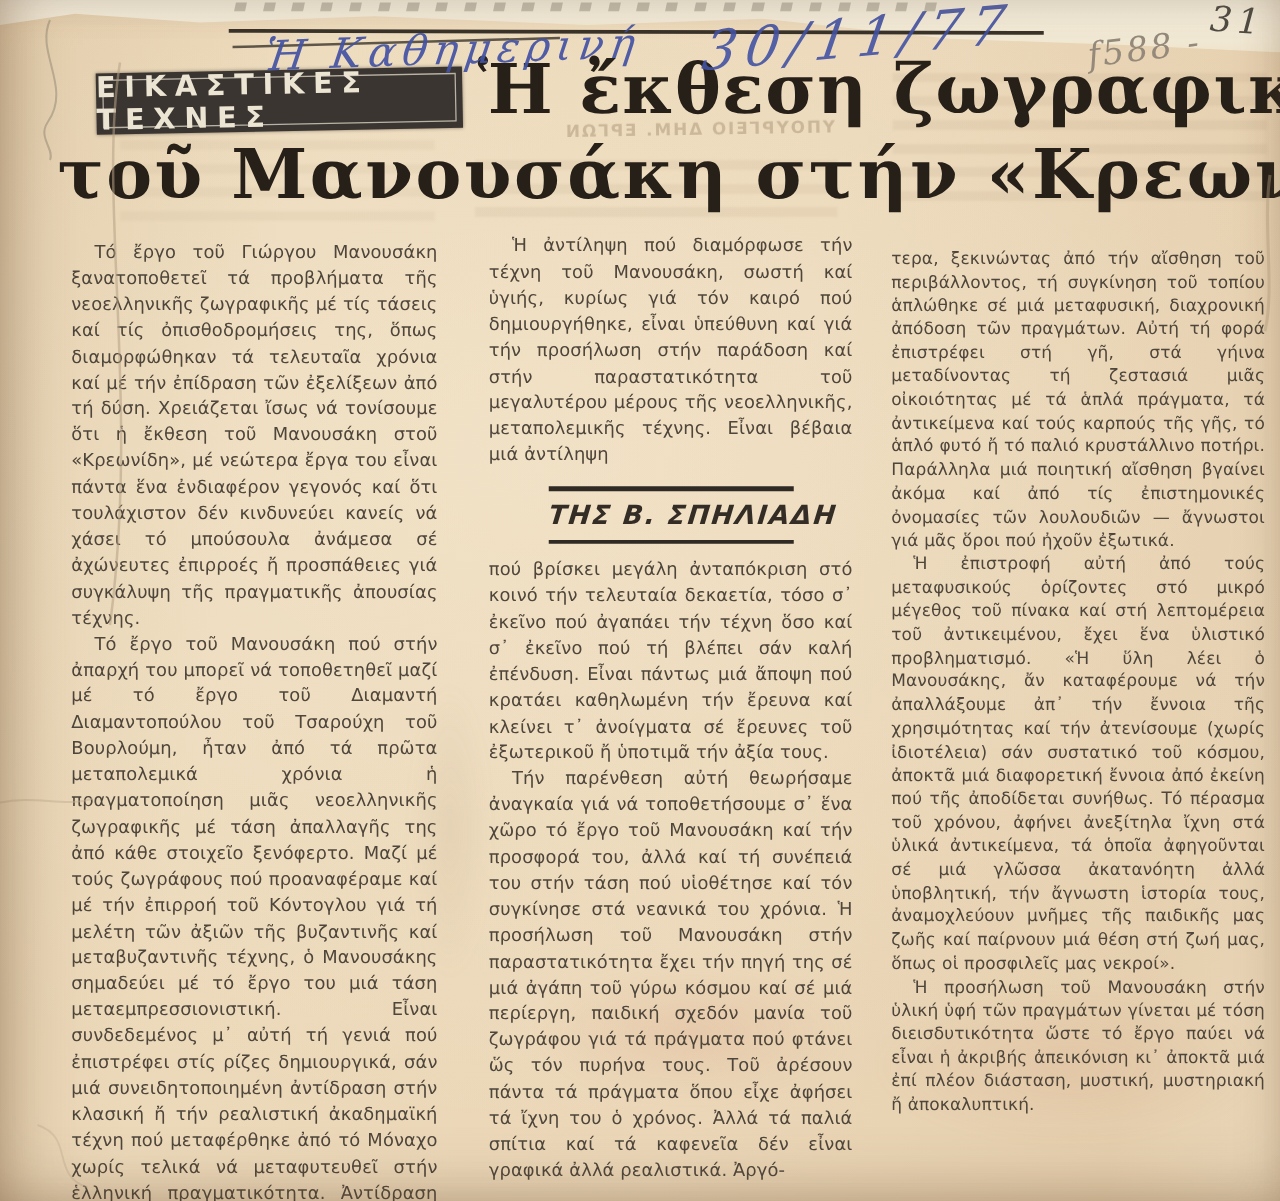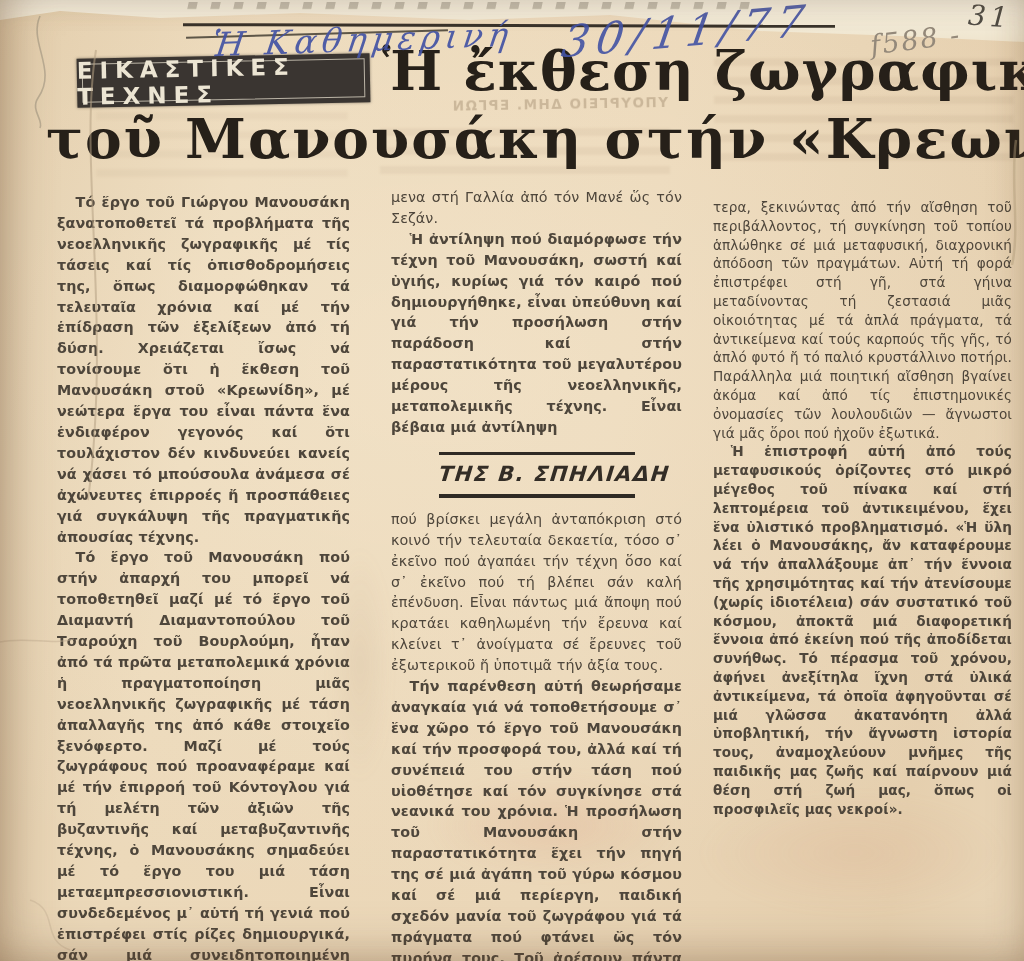--- a/index.html
+++ b/index.html
@@ -42,21 +42,21 @@
   .kicker::after { content:""; position:absolute; inset:5px; border:1.5px solid rgba(236,229,211,.72); }
   .kicker-label { color:#ece5d3; font-weight:700; font-size:23px; letter-spacing:7px; font-family:"DejaVu Sans", sans-serif; }
 
   .headline { position:absolute; margin:0; font-family:"DejaVu Serif", serif; font-weight:700;
               color:#262019; white-space:nowrap; z-index:4; }
   .hl1 { left:382px; top:38px;  font-size:55px; letter-spacing:1px; }
   .hl2 { left:46px;  top:106px; font-size:55px; letter-spacing:2px; }
 
   .col { position:absolute; color:#4e463b; text-align:justify; z-index:5; }
   .col p { margin:0; }
-  .indent { text-indent:1.3em;font-weight:bold; }
+  .indent { text-indent:1.3em; }
   .col1 { left:57px;  top:192px; width:293px; font-size:14.3px; line-height:20.9px; letter-spacing:.1px; }
   .col2 { left:391px; top:187px; width:291px; font-size:14.3px; line-height:20.9px; letter-spacing:.1px; }
   .col3 { left:713px; top:198px; width:299px; font-size:13.6px; line-height:18.8px; letter-spacing:.1px; }
 
   .byline-block { width:196px; margin:14px auto 11px; }
   .byline-rule  { height:3.5px; background:#2f2a24; }
   .byline-label { text-align:center; margin:9px 0; font-weight:700; font-style:italic; font-size:21px;
                   letter-spacing:1.5px; color:#332d26; transform:skewX(-6deg); white-space:nowrap; }
 
   
@@ -104,34 +104,34 @@
 
   <h1 class="headline hl1">Ἡ ἔκθεση ζωγραφικῆς</h1>
   <h1 class="headline hl2">τοῦ Μανουσάκη στήν «Κρεωνίδη»</h1>
 
   <div class="col col1">
     <p class="indent">Τό ἔργο τοῦ Γιώργου Μανουσάκη ξανατοποθετεῖ τά προβλήματα τῆς νεοελληνικῆς ζωγραφικῆς μέ τίς τάσεις καί τίς ὀπισθοδρομήσεις της, ὅπως διαμορφώθηκαν τά τελευταῖα χρόνια καί μέ τήν ἐπίδραση τῶν ἐξελίξεων ἀπό τή δύση. Χρειάζεται ἴσως νά τονίσουμε ὅτι ἡ ἔκθεση τοῦ Μανουσάκη στοῦ «Κρεωνίδη», μέ νεώτερα ἔργα του εἶναι πάντα ἕνα ἐνδιαφέρον γεγονός καί ὅτι τουλάχιστον δέν κινδυνεύει κανείς νά χάσει τό μπούσουλα ἀνάμεσα σέ ἀχώνευτες ἐπιρροές ἤ προσπάθειες γιά συγκάλυψη τῆς πραγματικῆς ἀπουσίας τέχνης.</p>
     <p class="indent">Τό ἔργο τοῦ Μανουσάκη πού στήν ἀπαρχή του μπορεῖ νά τοποθετηθεῖ μαζί μέ τό ἔργο τοῦ Διαμαντή Διαμαντοπούλου τοῦ Τσαρούχη τοῦ Βουρλούμη, ἦταν ἀπό τά πρῶτα μεταπολεμικά χρόνια ἡ πραγματοποίηση μιᾶς νεοελληνικῆς ζωγραφικῆς μέ τάση ἀπαλλαγῆς της ἀπό κάθε στοιχεῖο ξενόφερτο. Μαζί μέ τούς ζωγράφους πού προαναφέραμε καί μέ τήν ἐπιρροή τοῦ Κόντογλου γιά τή μελέτη τῶν ἀξιῶν τῆς βυζαντινῆς καί μεταβυζαντινῆς τέχνης, ὁ Μανουσάκης σημαδεύει μέ τό ἔργο του μιά τάση μεταεμπρεσσιονιστική. Εἶναι συνδεδεμένος μ᾽ αὐτή τή γενιά πού ἐπιστρέφει στίς ρίζες δημιουργικά, σάν μιά συνειδητοποιημένη ἀντίδραση στήν κλασική ἤ τήν ρεαλιστική ἀκαδημαϊκή τέχνη πού μεταφέρθηκε ἀπό τό Μόναχο χωρίς τελικά νά μεταφυτευθεῖ στήν ἑλληνική πραγματικότητα. Ἀντίδραση δηλαδή σέ μιά ὀπισθοδρομική ἀκόμα καί στόν καιρό της τέχνη, πού ἀγνοοῦσε τά τεκταινό-</p>
   </div>
 
   <div class="col col2">
-    <p>μενα στή Γαλλία ἀπό τόν Μανέ ὥς τόν Σεζάν.</p>
     <p class="indent">Ἡ ἀντίληψη πού διαμόρφωσε τήν τέχνη τοῦ Μανουσάκη, σωστή καί ὑγιής, κυρίως γιά τόν καιρό πού δημιουργήθηκε, εἶναι ὑπεύθυνη καί γιά τήν προσήλωση στήν παράδοση καί στήν παραστατικότητα τοῦ μεγαλυτέρου μέρους τῆς νεοελληνικῆς, μεταπολεμικῆς τέχνης. Εἶναι βέβαια μιά ἀντίληψη</p>
     <div class="byline-block">
       <div class="byline-rule"></div>
       <div class="byline-label">ΤΗΣ Β. ΣΠΗΛΙΑΔΗ</div>
       <div class="byline-rule"></div>
     </div>
     <p>πού βρίσκει μεγάλη ἀνταπόκριση στό κοινό τήν τελευταία δεκαετία, τόσο σ᾽ ἐκεῖνο πού ἀγαπάει τήν τέχνη ὅσο καί σ᾽ ἐκεῖνο πού τή βλέπει σάν καλή ἐπένδυση. Εἶναι πάντως μιά ἄποψη πού κρατάει καθηλωμένη τήν ἔρευνα καί κλείνει τ᾽ ἀνοίγματα σέ ἔρευνες τοῦ ἐξωτερικοῦ ἤ ὑποτιμᾶ τήν ἀξία τους.</p>
     <p class="indent">Τήν παρένθεση αὐτή θεωρήσαμε ἀναγκαία γιά νά τοποθετήσουμε σ᾽ ἕνα χῶρο τό ἔργο τοῦ Μανουσάκη καί τήν προσφορά του, ἀλλά καί τή συνέπειά του στήν τάση πού υἱοθέτησε καί τόν συγκίνησε στά νεανικά του χρόνια. Ἡ προσήλωση τοῦ Μανουσάκη στήν παραστατικότητα ἔχει τήν πηγή της σέ μιά ἀγάπη τοῦ γύρω κόσμου καί σέ μιά περίεργη, παιδική σχεδόν μανία τοῦ ζωγράφου γιά τά πράγματα πού φτάνει ὥς τόν πυρήνα τους. Τοῦ ἀρέσουν πάντα τά πράγματα ὅπου εἶχε ἀφήσει τά ἴχνη του ὁ χρόνος. Ἀλλά τά παλιά σπίτια καί τά καφενεῖα δέν εἶναι γραφικά ἀλλά ρεαλιστικά. Ἀργό-</p>
   </div>
 
   <div class="col col3">
     <p>τερα, ξεκινώντας ἀπό τήν αἴσθηση τοῦ περιβάλλοντος, τή συγκίνηση τοῦ τοπίου ἁπλώθηκε σέ μιά μεταφυσική, διαχρονική ἀπόδοση τῶν πραγμάτων. Αὐτή τή φορά ἐπιστρέφει στή γῆ, στά γήινα μεταδίνοντας τή ζεστασιά μιᾶς οἰκοιότητας μέ τά ἁπλά πράγματα, τά ἀντικείμενα καί τούς καρπούς τῆς γῆς, τό ἁπλό φυτό ἤ τό παλιό κρυστάλλινο ποτήρι. Παράλληλα μιά ποιητική αἴσθηση βγαίνει ἀκόμα καί ἀπό τίς ἐπιστημονικές ὀνομασίες τῶν λουλουδιῶν — ἄγνωστοι γιά μᾶς ὅροι πού ἠχοῦν ἐξωτικά.</p>
     <p class="indent">Ἡ ἐπιστροφή αὐτή ἀπό τούς μεταφυσικούς ὁρίζοντες στό μικρό μέγεθος τοῦ πίνακα καί στή λεπτομέρεια τοῦ ἀντικειμένου, ἔχει ἕνα ὑλιστικό προβληματισμό. «Ἡ ὕλη λέει ὁ Μανουσάκης, ἄν καταφέρουμε νά τήν ἀπαλλάξουμε ἀπ᾽ τήν ἔννοια τῆς χρησιμότητας καί τήν ἀτενίσουμε (χωρίς ἰδιοτέλεια) σάν συστατικό τοῦ κόσμου, ἀποκτᾶ μιά διαφορετική ἔννοια ἀπό ἐκείνη πού τῆς ἀποδίδεται συνήθως. Τό πέρασμα τοῦ χρόνου, ἀφήνει ἀνεξίτηλα ἴχνη στά ὑλικά ἀντικείμενα, τά ὁποῖα ἀφηγοῦνται σέ μιά γλῶσσα ἀκατανόητη ἀλλά ὑποβλητική, τήν ἄγνωστη ἱστορία τους, ἀναμοχλεύουν μνῆμες τῆς παιδικῆς μας ζωῆς καί παίρνουν μιά θέση στή ζωή μας, ὅπως οἱ προσφιλεῖς μας νεκροί».</p>
+    <p class="indent">Ἡ προσήλωση τοῦ Μανουσάκη στήν ὑλική ὑφή τῶν πραγμάτων γίνεται μέ τόση διεισδυτικότητα ὥστε τό ἔργο παύει νά εἶναι ἡ ἀκριβής ἀπεικόνιση κι᾽ ἀποκτᾶ μιά ἐπί πλέον διάσταση, μυστική, μυστηριακή ἤ ἀποκαλυπτική.</p>
   </div>
 
   <svg class="creases" width="1024" height="961" viewBox="0 0 1024 961">
     <path d="M96,50 C78,160 112,320 88,500" fill="none" stroke="#b5a184" stroke-width="2" opacity="0.55"></path>
     <path d="M40,16 C28,42 58,70 38,98 C30,110 44,120 40,128" fill="none" stroke="#8f8876" stroke-width="1.6" opacity="0.5"></path>
     <path d="M0,642 C28,636 52,646 74,639" fill="none" stroke="#c4b093" stroke-width="1.5" opacity="0.5"></path>
     <path d="M1016,140 C1010,180 1020,230 1012,265" fill="none" stroke="#b9a480" stroke-width="2.5" opacity="0.45"></path>
     <path d="M30,900 C60,910 40,940 70,950" fill="none" stroke="#c4b093" stroke-width="1.5" opacity="0.4"></path>
   </svg>
 

